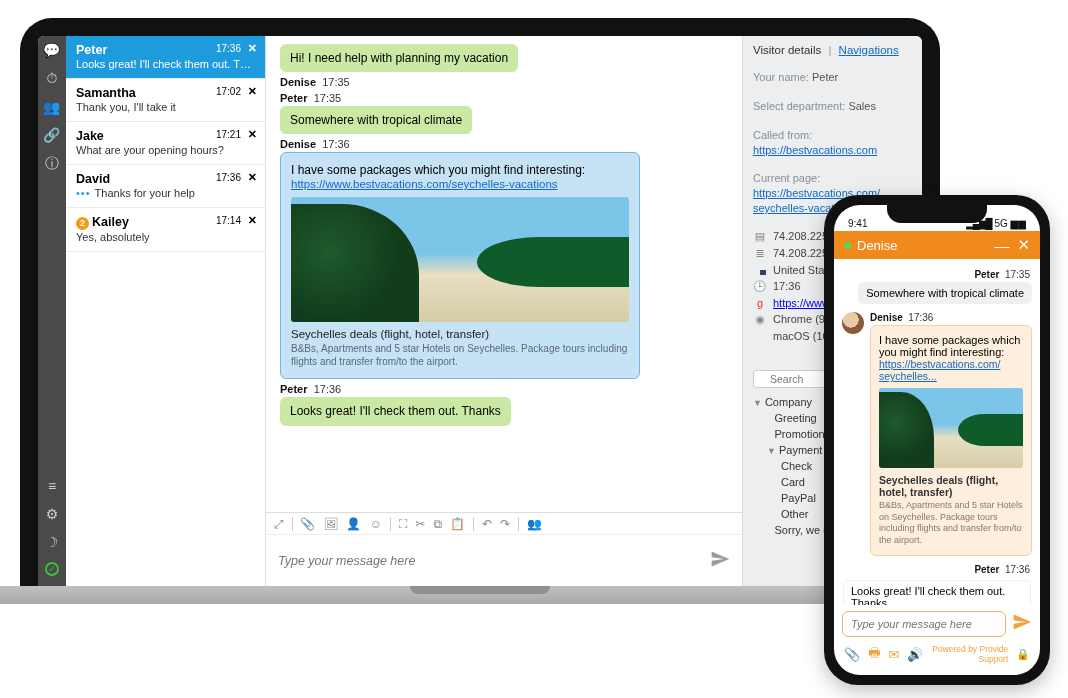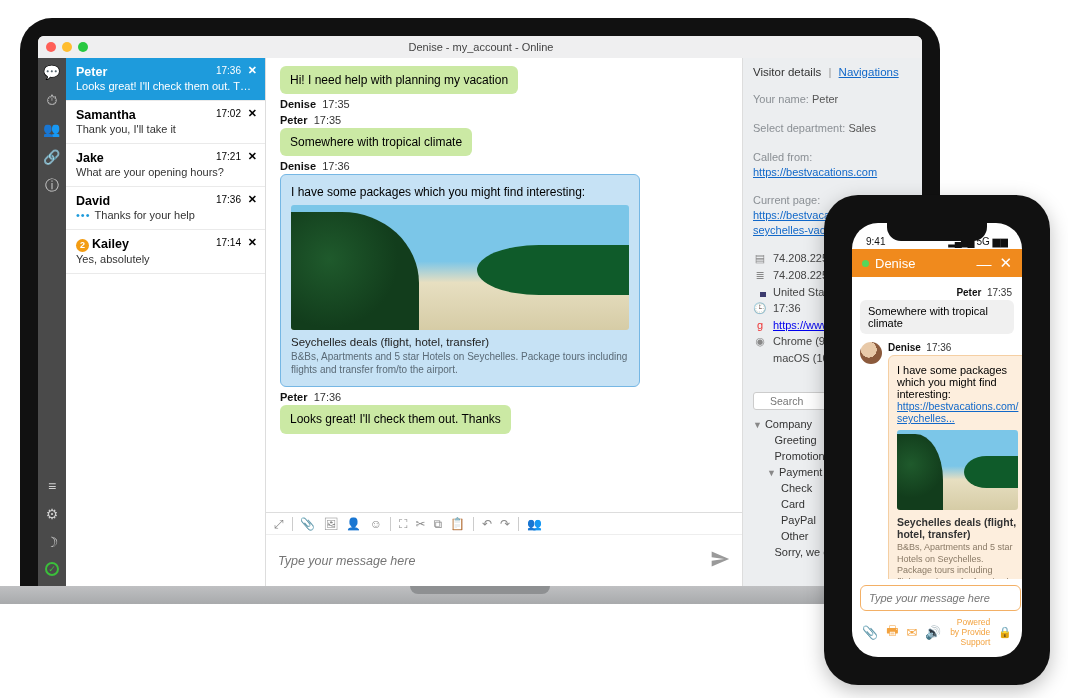--- a/index.html
+++ b/index.html
@@ -73,21 +73,21 @@
   .flag::before{content:"";position:absolute;left:0;top:0;width:6px;height:5px;background:#3c3b6e;}
   .qr-head { margin-top:12px; font-size:11.5px; color:#333; text-align:center;}
   .search { margin-top:4px; }
   .search input { width:100%; font-size:10.5px; padding:2px 4px 2px 16px; border:1px solid #ccc; border-radius:3px; background:#fff; }
   .tree { margin-top:6px; font-size:11px; color:#333; }
   .tree .node { padding:2px 0 2px 0; }
   .tree .lvl1{padding-left:14px;} .tree .lvl2{padding-left:28px;}
   .tree .caret { color:#888; margin-right:3px; font-size:9px; }
 
   
-  .phone { position:absolute; right:18px; top:195px; width:226px; height:490px; background:#111; border-radius:34px; padding:28px; box-shadow:0 6px 20px rgba(0,0,0,.25); }
+  .phone { position:absolute; right:18px; top:195px; width:226px; height:490px; background:#111; border-radius:34px; padding:10px; box-shadow:0 6px 20px rgba(0,0,0,.25); }
   .phone-screen { width:100%; height:100%; background:#fff; border-radius:26px; overflow:hidden; display:flex; flex-direction:column; position:relative; }
   .phone-notch { position:absolute; top:0; left:50%; transform:translateX(-50%); width:100px; height:18px; background:#111; border-radius:0 0 14px 14px; z-index:5;}
   .phone-status { height:26px; font-size:10px; display:flex; justify-content:space-between; align-items:flex-end; padding:0 14px 2px 14px; color:#111;}
   .phone-header { background:#f08a1d; color:#fff; height:28px; display:flex; align-items:center; padding:0 10px; font-size:13px; }
   .phone-header .dot { width:7px;height:7px;border-radius:50%;background:#56d65a;margin-right:6px;}
   .phone-header .hspacer{flex:1;}
   .phone-header .hicon{font-size:15px;margin-left:8px;}
   .phone-body { flex:1; padding:6px 8px; font-size:11px; overflow:hidden; }
   .p-row-right { text-align:right; font-size:10px; color:#333; margin:4px 2px 2px 0;}
   .p-row-right b{color:#111;}
@@ -112,29 +112,20 @@
   .phone-footer .ficon{ font-size:13px; }
   .phone-footer .powered { flex:1; text-align:right; font-size:8.5px; }
   .phone-footer .lock { font-size:11px;}
 </style>
 </head>
 <body>
 
 <div class="laptop">
   <div class="screen-bezel">
     <div class="screen">
-      <div class="mac-titlebar">
-        <div class="traffic">
-          <span class="t-red"></span>
-          <span class="t-yel"></span>
-          <span class="t-grn"></span>
-        </div>
-        <div class="title-center">Denise - my_account - Online</div>
-        <div style="width:40px"></div>
-      </div>
 
       <div class="app">
 
         <div class="iconbar">
           <span>💬</span>
           <span>⏱</span>
           <span>👥</span>
           <span>🔗</span>
           <span>ⓘ</span>
           <span class="spacer"></span>
@@ -182,20 +173,21 @@
             <div><span class="bubble b-green">Hi! I need help with planning my vacation</span></div>
 
             <div class="msg-header"><b>Denise</b>&nbsp;&nbsp;<span>17:35</span></div>
 
             <div class="msg-header"><b>Peter</b>&nbsp;&nbsp;<span>17:35</span></div>
             <div><span class="bubble b-green">Somewhere with tropical climate</span></div>
 
             <div class="msg-header"><b>Denise</b>&nbsp;&nbsp;<span>17:36</span></div>
             <div class="bubble-card">
               <div>I have some packages which you might find interesting:</div>
+              <a href="#">https://www.bestvacations.com/seychelles-vacations</a>
               <div class="card-img"></div>
               <div class="card-title">Seychelles deals (flight, hotel, transfer)</div>
               <div class="card-sub">B&amp;Bs, Apartments and 5 star Hotels on Seychelles. Package tours including flights and transfer from/to the airport.</div>
             </div>
 
             <div class="msg-header"><b>Peter</b>&nbsp;&nbsp;<span>17:36</span></div>
             <div><span class="bubble b-green">Looks great! I'll check them out. Thanks</span></div>
           </div>
 
           <div class="composer-tools">

